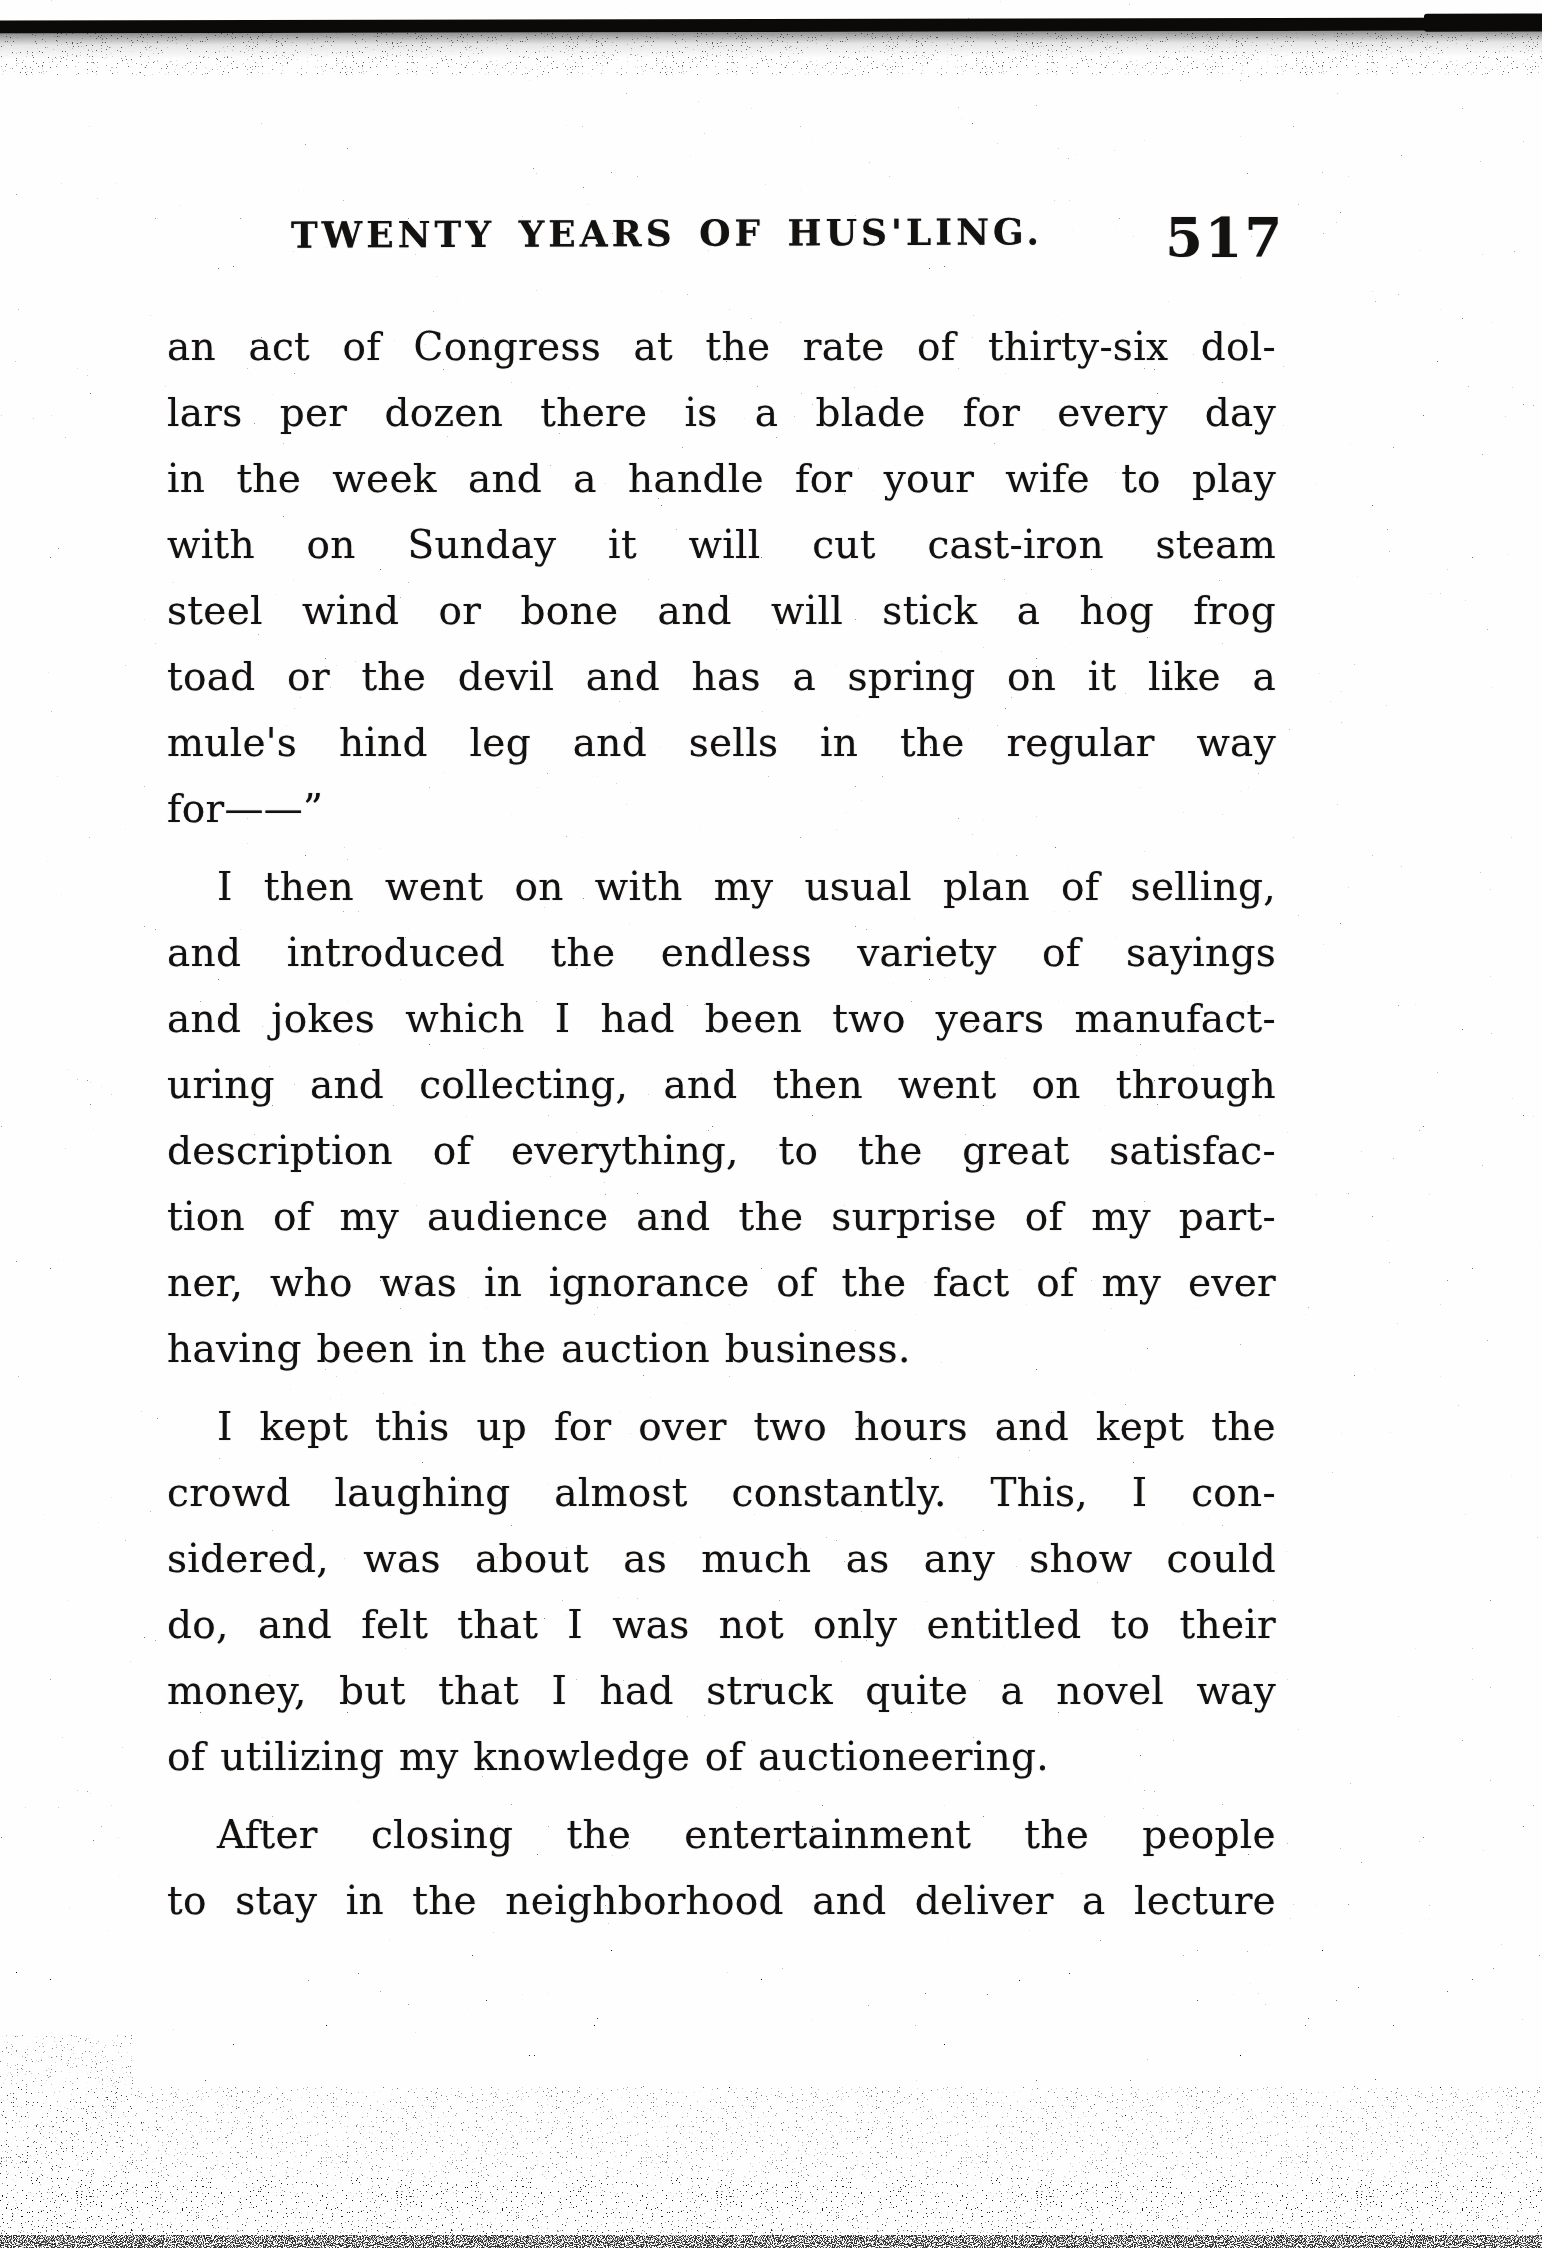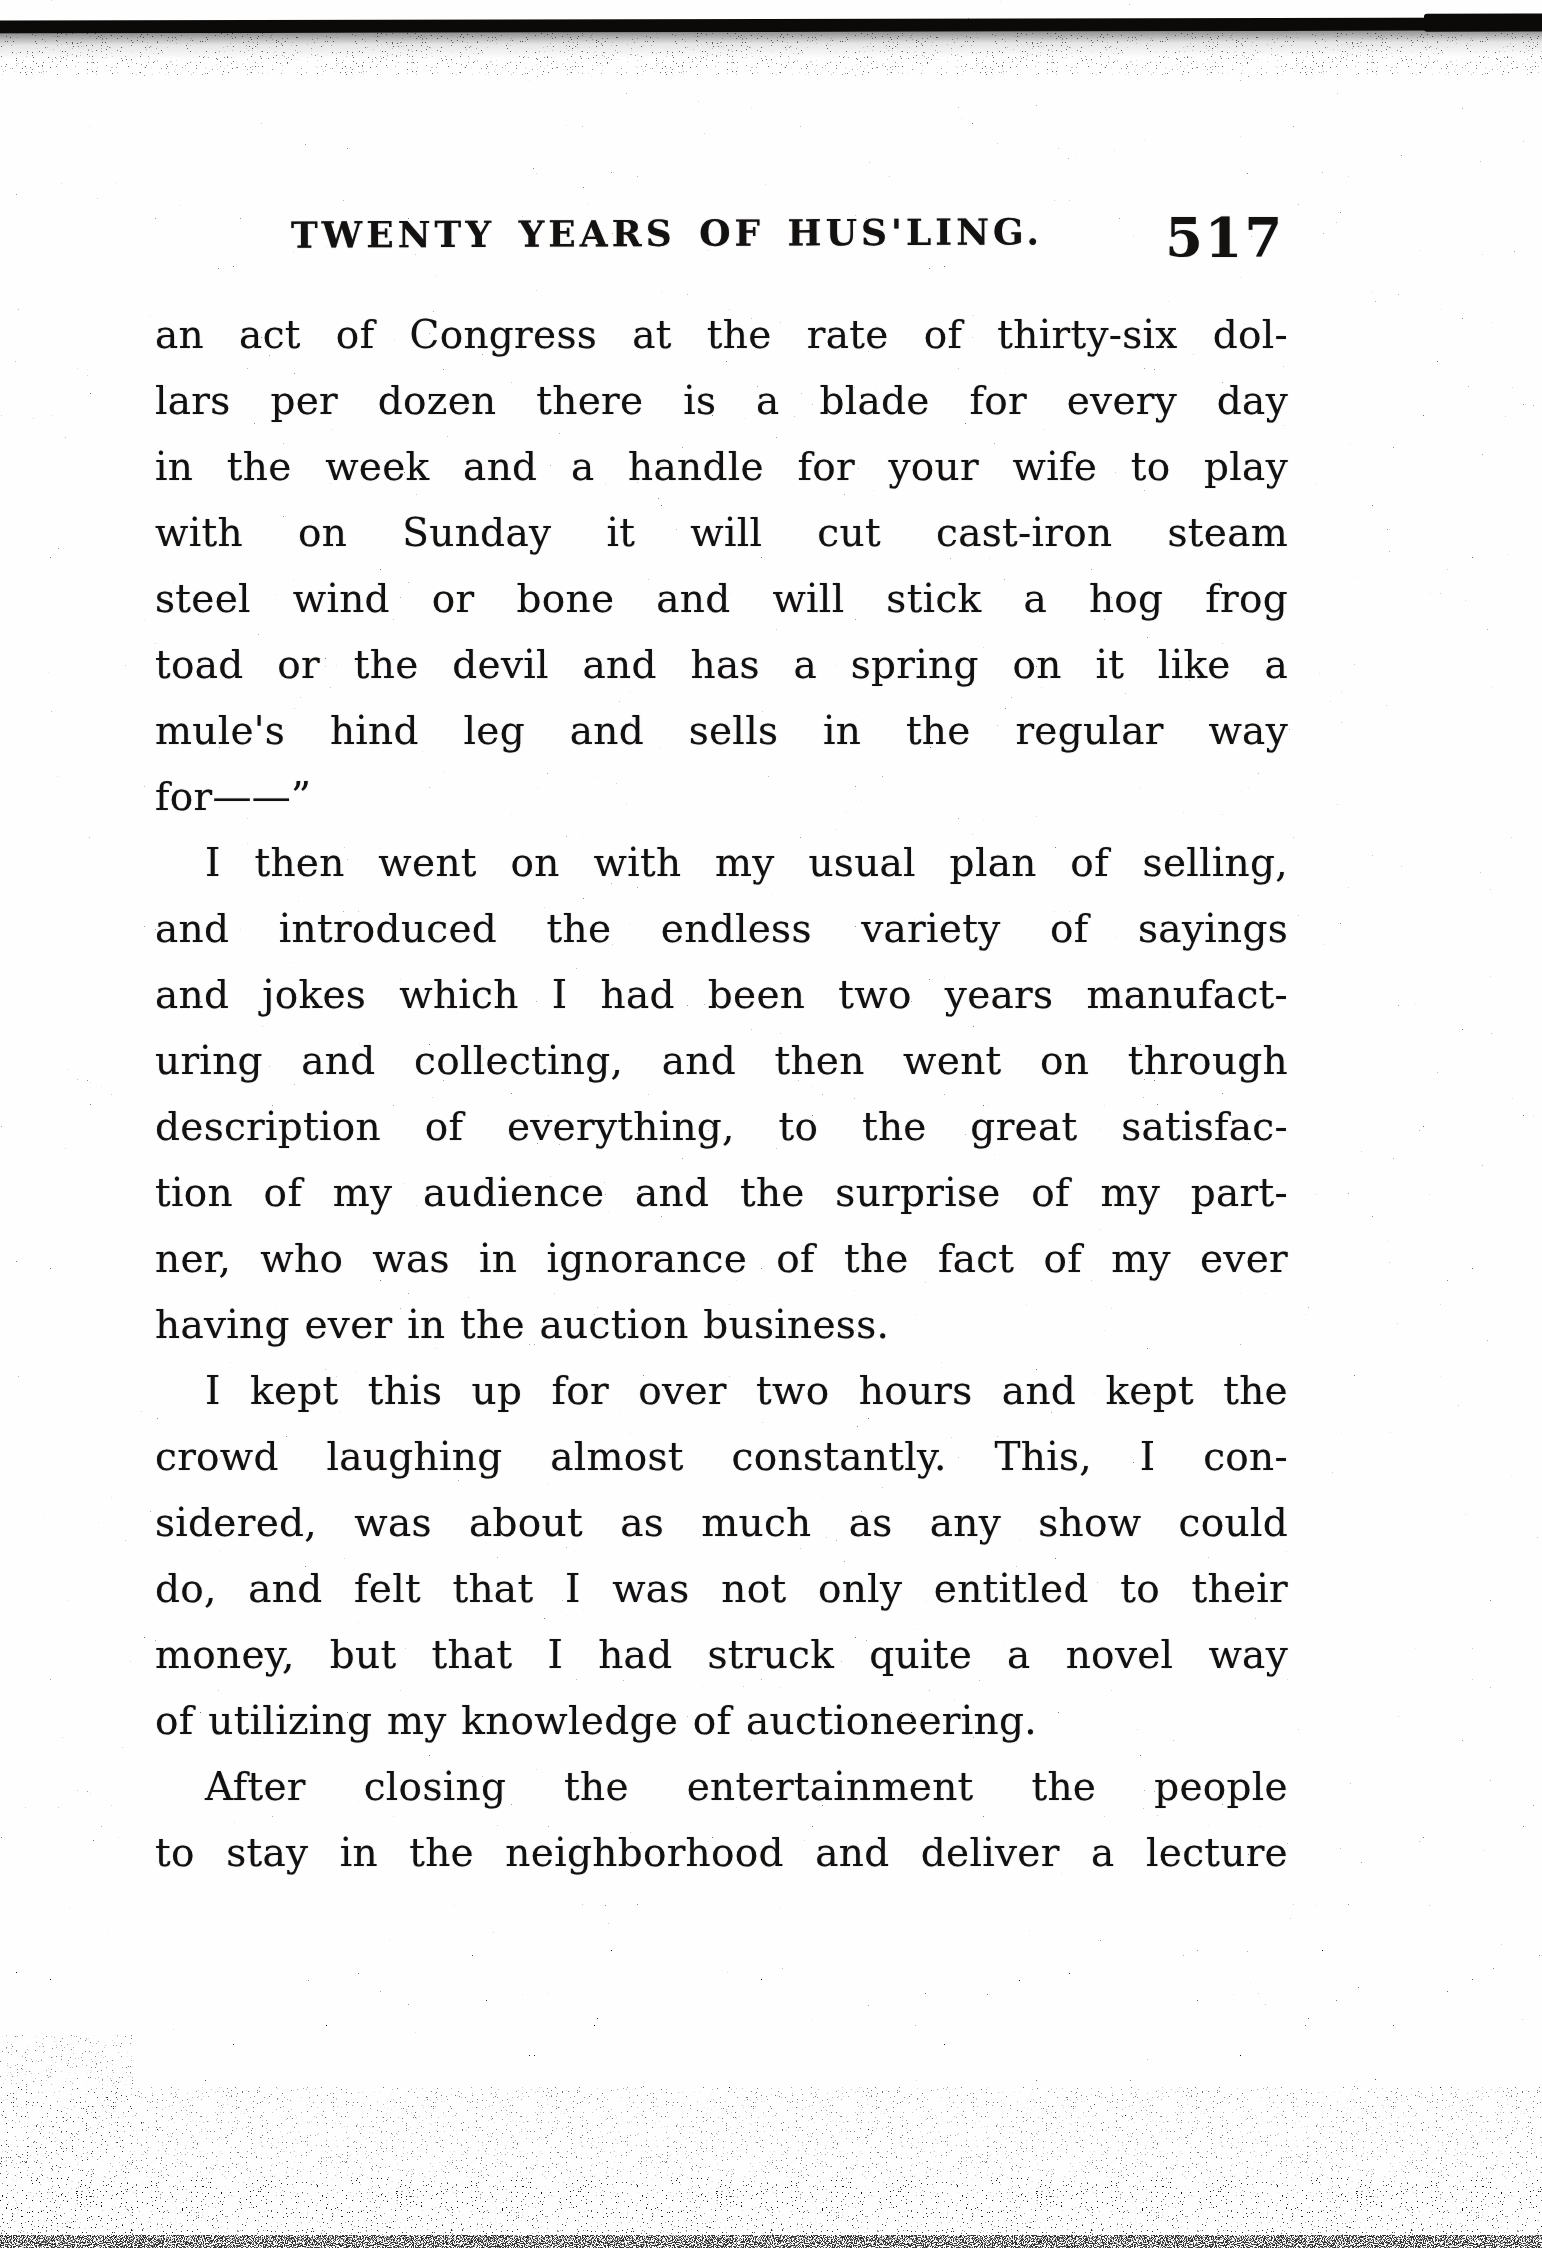--- a/index.html
+++ b/index.html
@@ -78,21 +78,21 @@
   .body-text {
     position: absolute;
     top: 302px;
     left: 155px;
     width: 1133px;
     font-size: 39px;
     line-height: 66px;
     color: #131110;
     text-shadow: 0 0 1px rgba(19,17,16,0.5);
   }
-  .para { margin: 0; padding: 0; }
+  .para { margin: 12px; padding: 0; }
   .line {
     text-align: justify;
     text-align-last: justify;
     word-spacing: 2px;
     letter-spacing: 0.3px;
   }
   .line.indent { text-indent: 50px; }
   .line.endline { text-align-last: left; }
   .noise {
     position: absolute;
@@ -124,21 +124,21 @@
         <div class="line endline">for——”</div>
       </div>
       <div class="para">
         <div class="line indent">I then went on with my usual plan of selling,</div>
         <div class="line">and introduced the endless variety of sayings</div>
         <div class="line">and jokes which I had been two years manufact-</div>
         <div class="line">uring and collecting, and then went on through</div>
         <div class="line">description of everything, to the great satisfac-</div>
         <div class="line">tion of my audience and the surprise of my part-</div>
         <div class="line">ner, who was in ignorance of the fact of my ever</div>
-        <div class="line endline">having ever in the auction business.</div>
+        <div class="line endline">having been in the auction business.</div>
       </div>
       <div class="para">
         <div class="line indent">I kept this up for over two hours and kept the</div>
         <div class="line">crowd laughing almost constantly.  This, I con-</div>
         <div class="line">sidered, was about as much as any show could</div>
         <div class="line">do, and felt that I was not only entitled to their</div>
         <div class="line">money, but that I had struck quite a novel way</div>
         <div class="line endline">of utilizing my knowledge of auctioneering.</div>
       </div>
       <div class="para">

